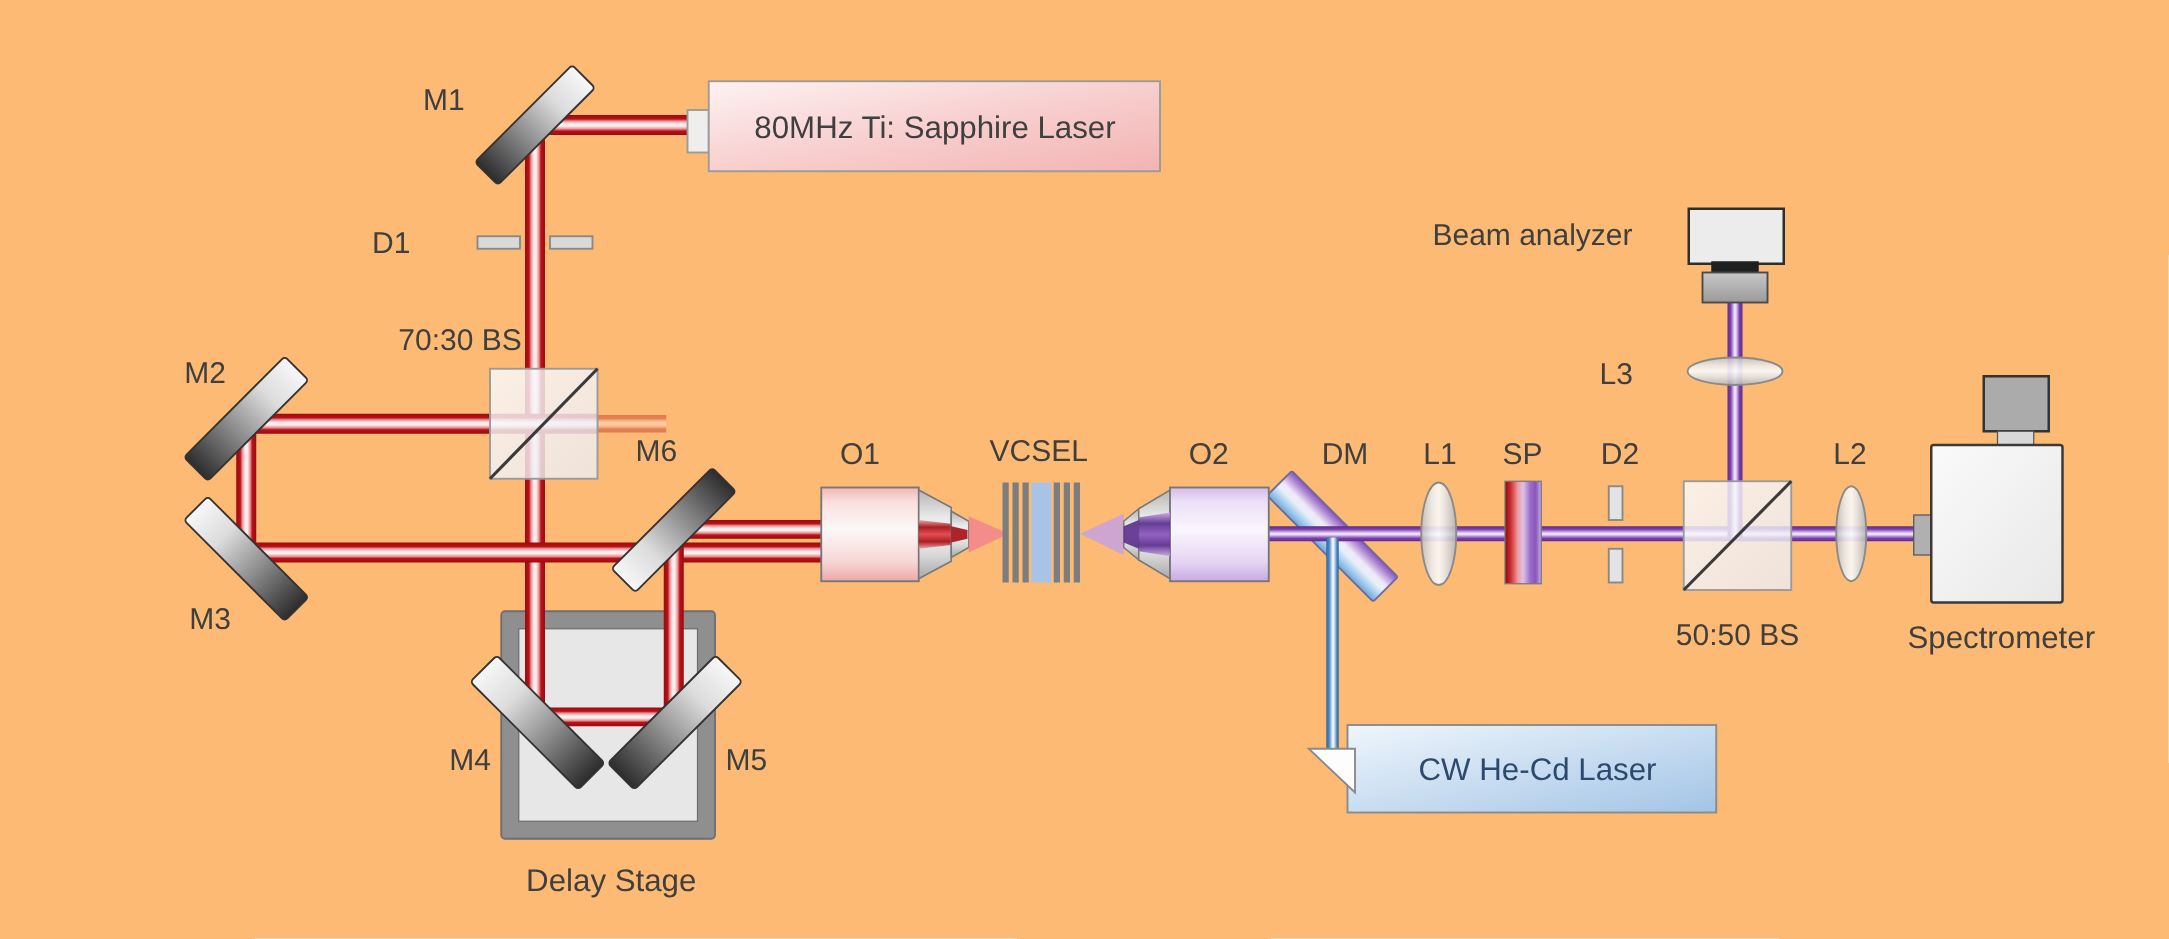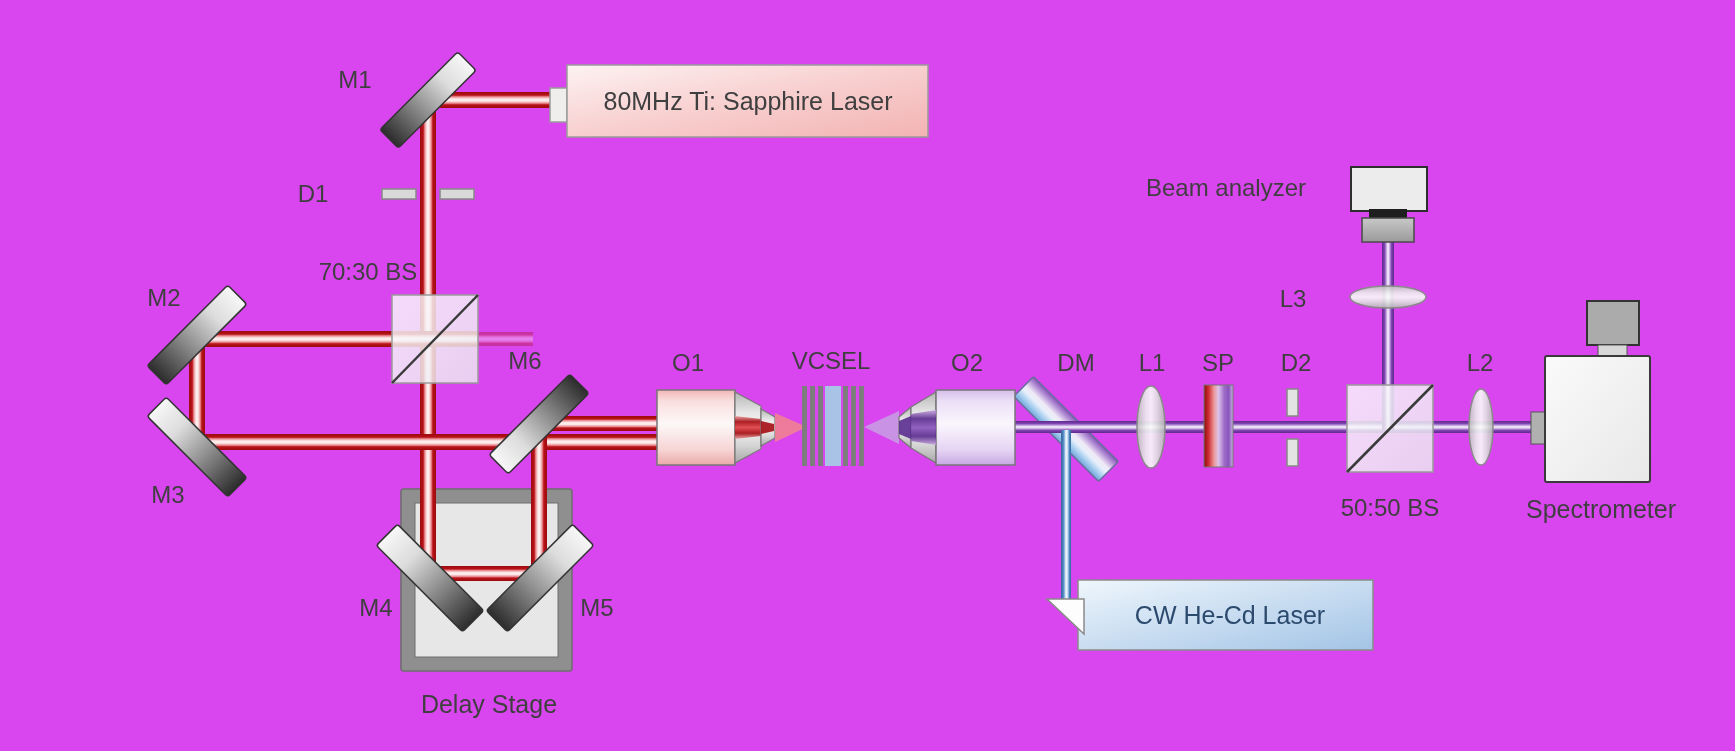--- a/index.html
+++ b/index.html
@@ -1,16 +1,16 @@
 <!DOCTYPE html>
 <html><head>
 <meta charset="utf-8">
 <style>
   html,body{margin:0;padding:0;background:#ffffff;}
-  .stage{position:relative;width:1735px;height:751px;background:#d946ef;overflow:hidden;}
+  .stage{position:relative;width:1735px;height:751px;background:#fdba74;overflow:hidden;}
   svg text{font-family:"Liberation Sans",sans-serif;fill:#3f3f3f;font-size:24px;}
   svg text.boxtext{font-size:25px;}
   svg text.bluetext{fill:#2c4a6e;}
 </style>
 </head>
 <body>
 
 <div class="stage">
 <svg width="1735" height="751" viewBox="0 0 1735 751" xmlns="http://www.w3.org/2000/svg">
   <defs>

